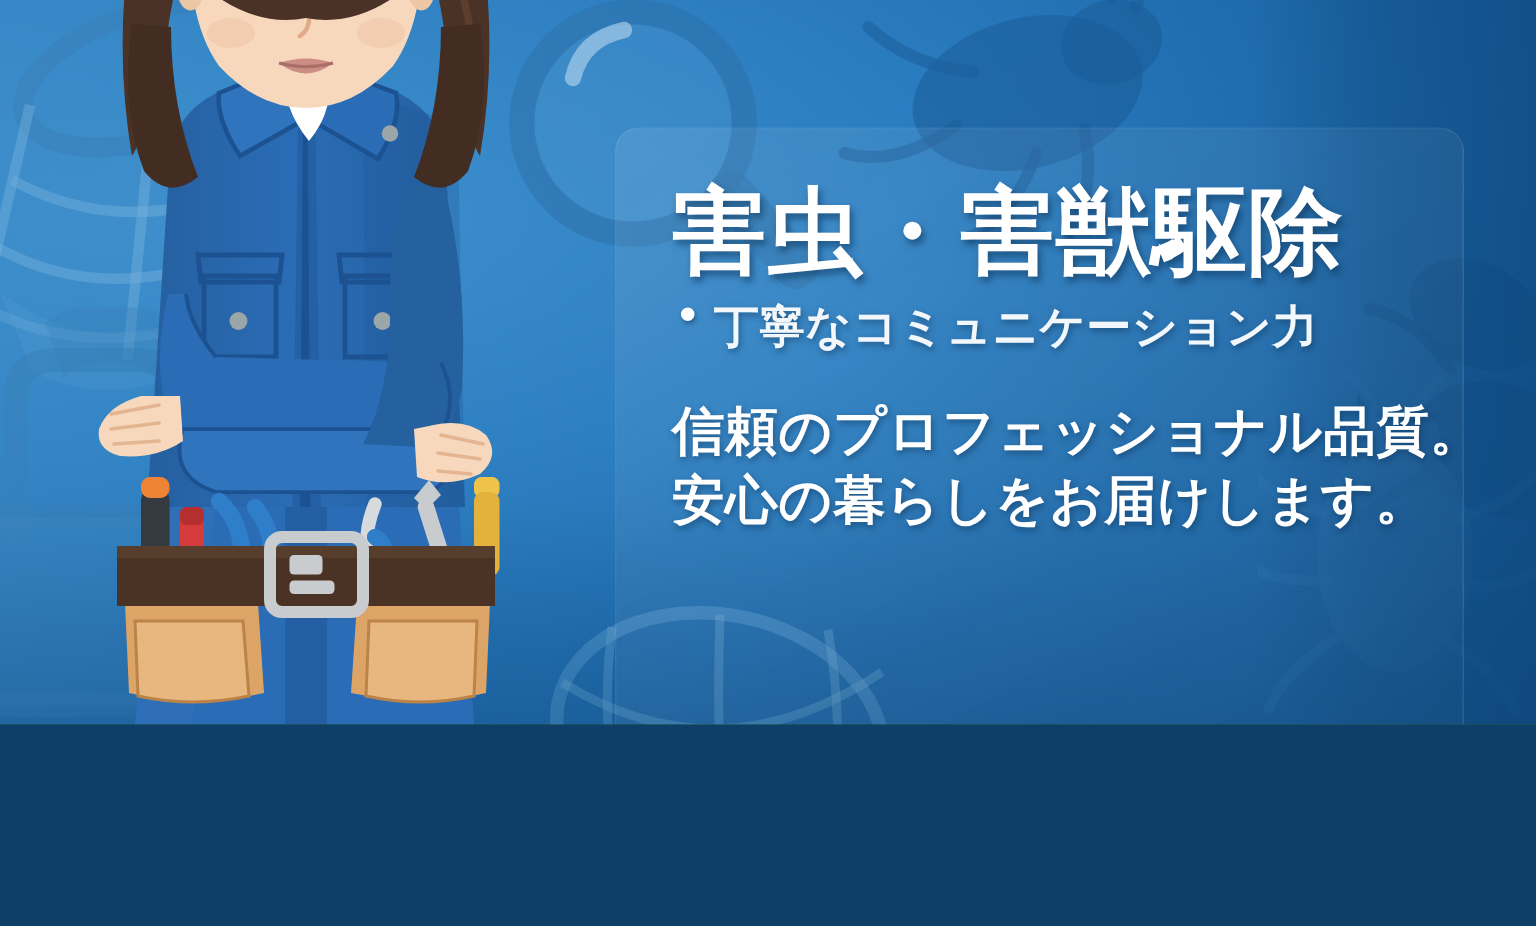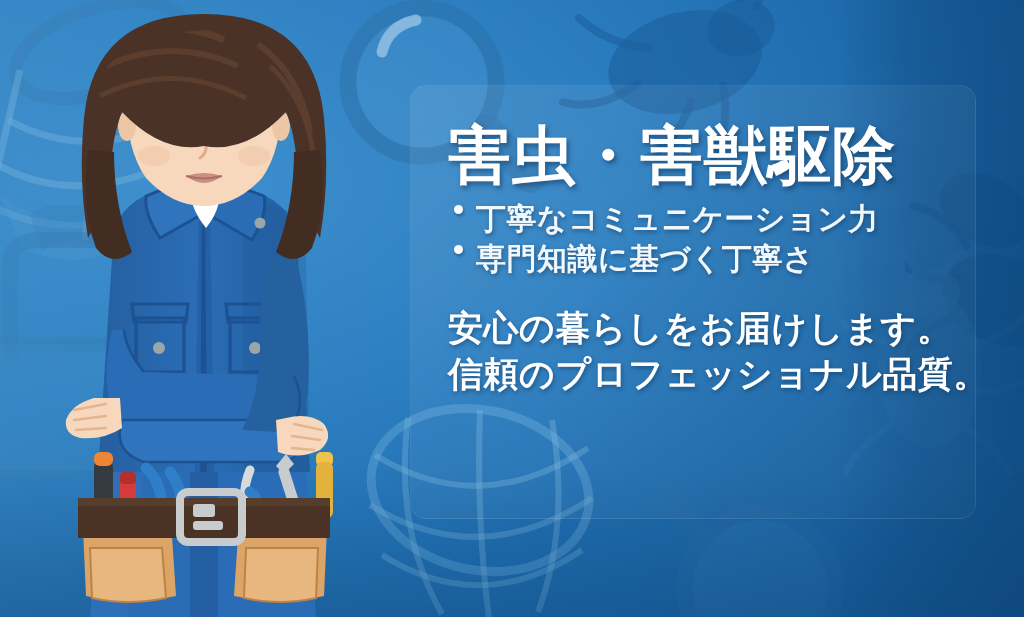--- a/index.html
+++ b/index.html
@@ -1,20 +1,20 @@
 <!DOCTYPE html>
 <html lang="ja"><head>
 <meta charset="utf-8">
 <title>害虫・害獣駆除</title>
 <style>
   html,body{margin:0;padding:0;background:#0d3f68;}
   *{box-sizing:border-box;}
   .stage{
     position:relative;
-    width:1024px;height:617px;
+    width:1024px;height:483px;
     overflow:hidden;
     font-family:"Liberation Sans","DejaVu Sans",sans-serif;
     background:#4d7c0f;
   }
 
   
   .bg-base{
     position:absolute;inset:0;
     background:
       radial-gradient(120% 90% at 18% 30%, #3a8ccb 0%, #2a7dc0 38%, #1f6cae 72%, #19609f 100%);
@@ -371,26 +371,22 @@
 
   <div class="panel-inner">
 
     <h1 class="headline">害虫・害獣駆除</h1>
 
     <ul class="bullets">
       <li>
         <span class="dot"></span>
         <span>丁寧なコミュニケーション力</span>
       </li>
-      <li>
-        <span class="dot"></span>
-        <span>専門知識に基づく丁寧さ</span>
-      </li>
     </ul>
 
     <div class="tagline">
+      <div>信頼のプロフェッショナル品質。</div>
       <div>安心の暮らしをお届けします。</div>
-      <div>信頼のプロフェッショナル品質。</div>
     </div>
 
   </div>
 
 </div>
 
 </body></html>

